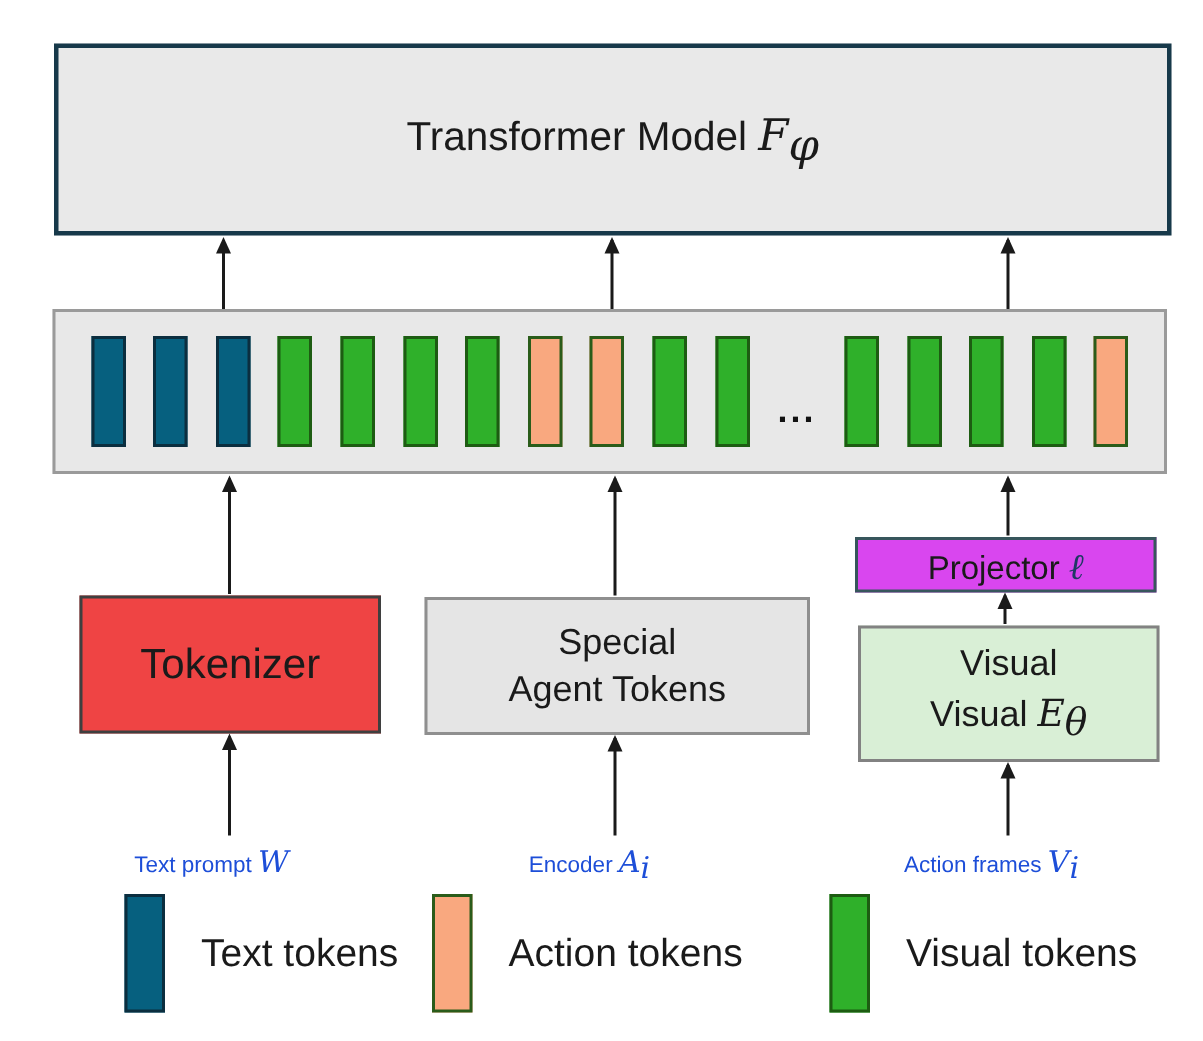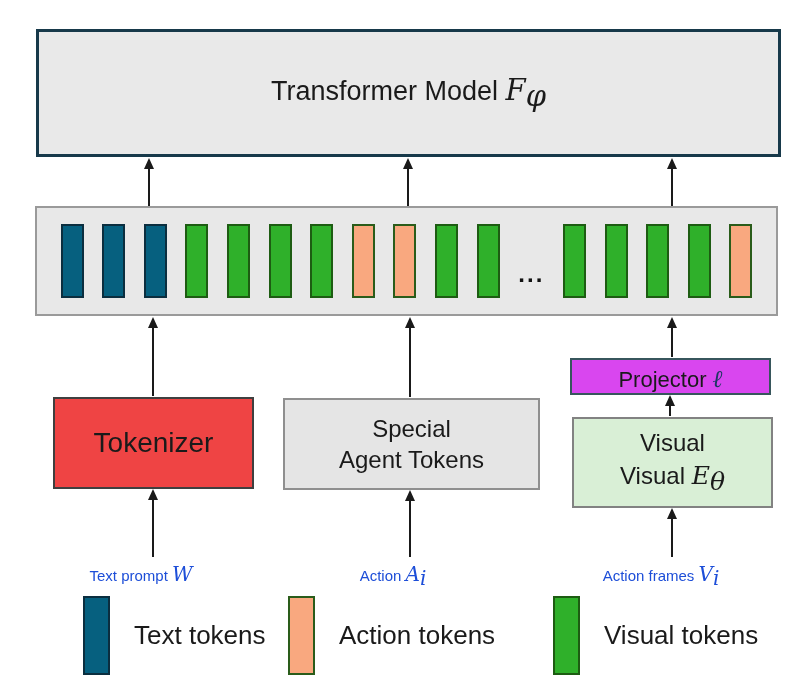--- a/index.html
+++ b/index.html
@@ -101,21 +101,21 @@
       <span>Visual</span><br>
       <span>Visual </span><span class="math">E</span><sub class="math">θ</sub>
     </span>
   </div>
 
   <div class="varrow" style="left:152px;top:491px;height:66px;"></div>
   <div class="varrow" style="left:409px;top:492px;height:65px;"></div>
   <div class="varrow" style="left:671px;top:510px;height:47px;"></div>
 
   <div class="input-label" style="left:141px;top:562px;"><span>Text prompt </span><span class="math">W</span></div>
-  <div class="input-label" style="left:393px;top:562px;"><span>Action </span><span class="math">A</span><sub class="math">i</sub></div>
+  <div class="input-label" style="left:393px;top:562px;"><span>Encoder </span><span class="math">A</span><sub class="math">i</sub></div>
   <div class="input-label" style="left:661px;top:562px;"><span>Action frames </span><span class="math">V</span><sub class="math">i</sub></div>
 
   <div class="legend-item" style="left:57px;top:596px;padding-left:26px;">
     <div class="legend-swatch" style="background: rgb(6, 96, 127); border-color: rgb(11, 46, 63);"></div>
     <span class="legend-label">Text tokens</span>
   </div>
   <div class="legend-item" style="left:288px;top:596px;justify-content:space-between;">
     <div class="legend-swatch" style="background: rgb(249, 168, 127); border-color: rgb(42, 92, 26);"></div>
     <span class="legend-label">Action tokens</span>
   </div>

